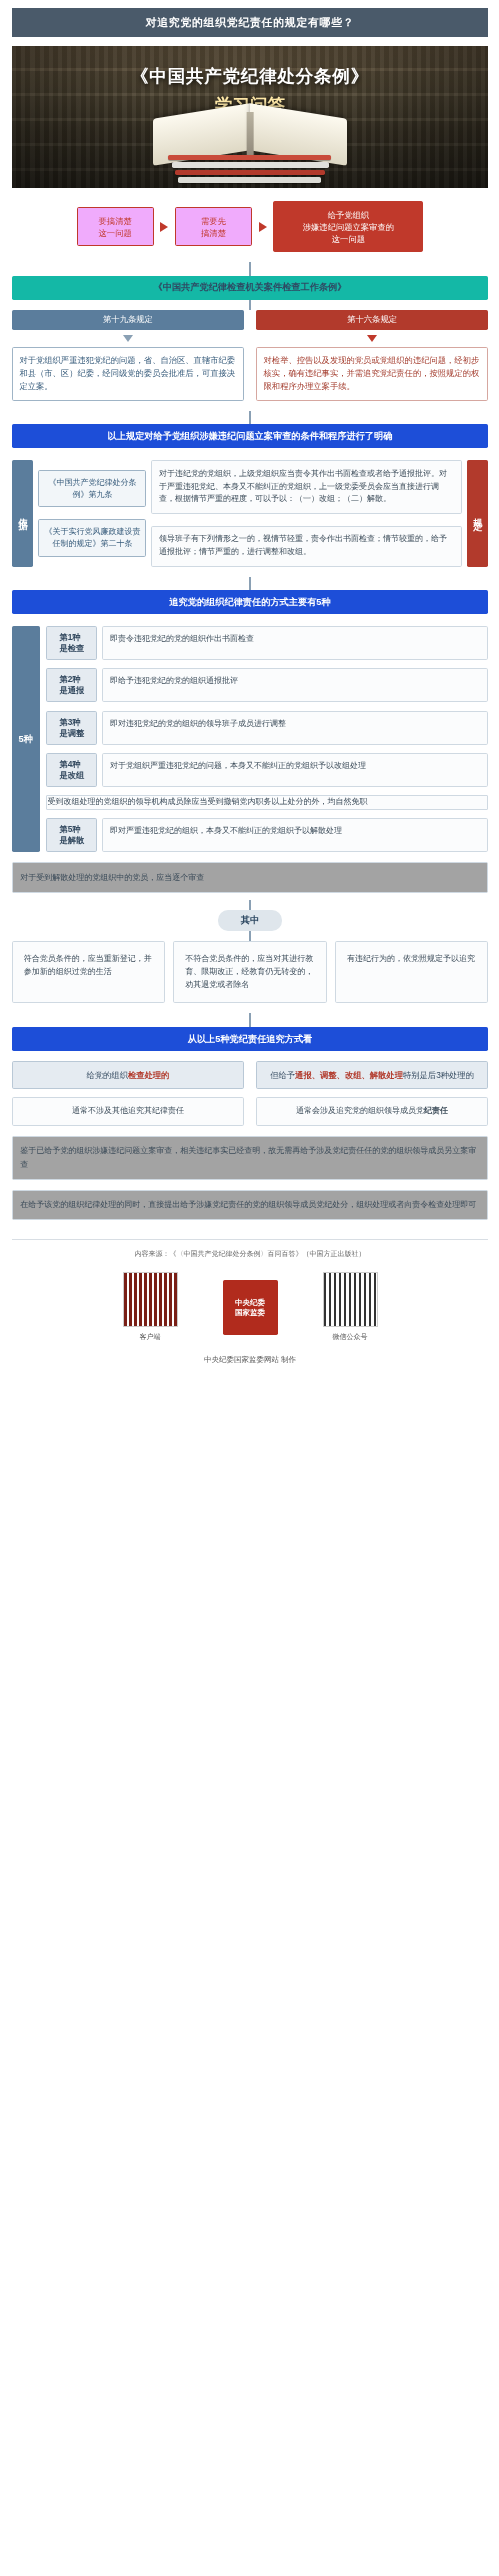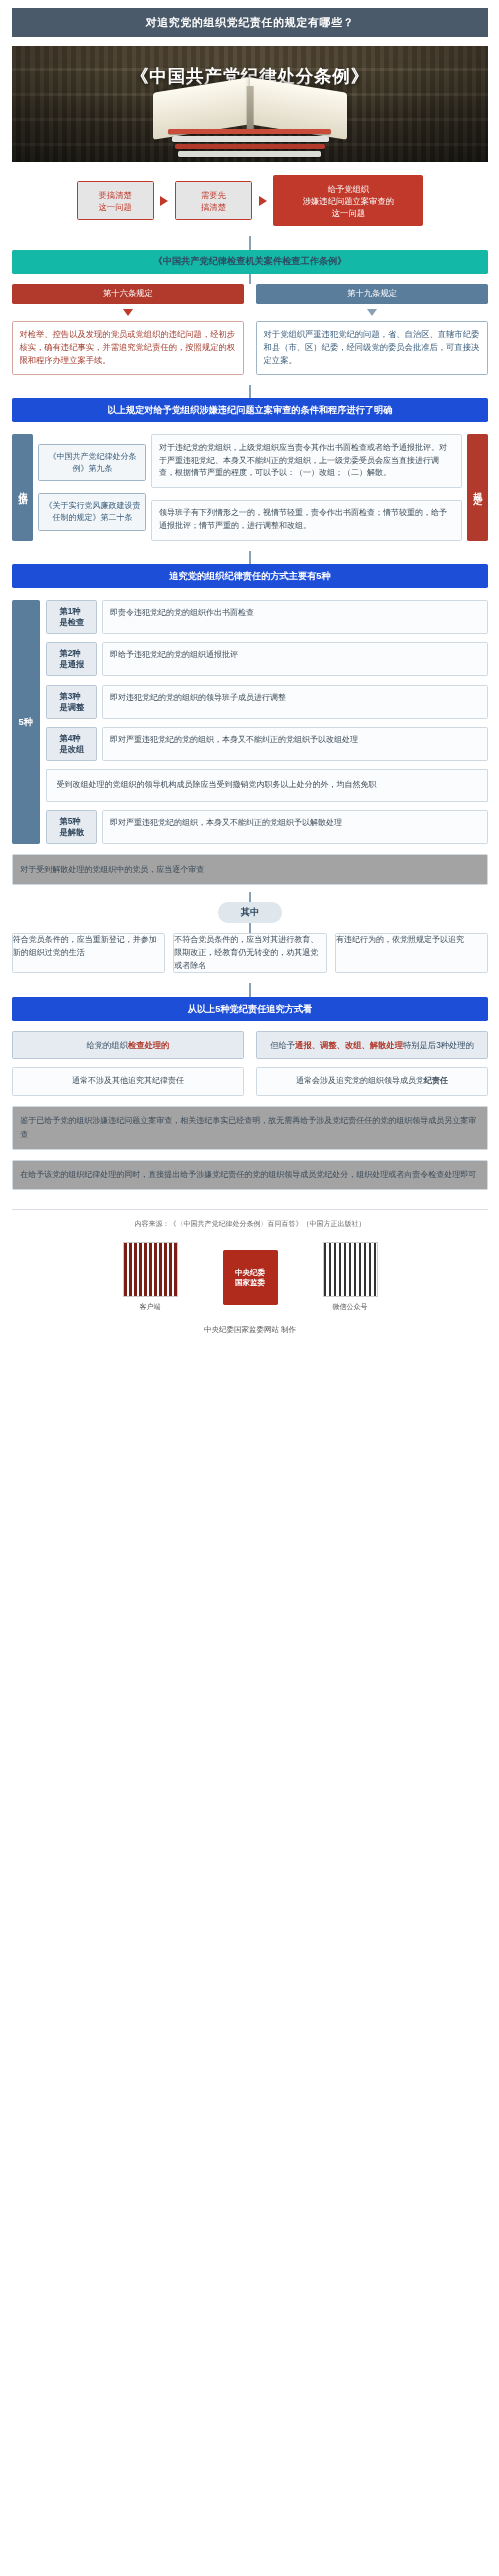--- a/index.html
+++ b/index.html
@@ -20,21 +20,21 @@
     text-align:center;
     font-size:10.8px;
     font-weight:bold;
     padding:7.5px 5px;
     letter-spacing:0.8px;
   }
 
   
   .hero {
     margin:8.3px 11.7px 0 11.7px;
-    height:116px;
+    height:142px;
     position:relative;
     overflow:hidden;
     background:linear-gradient(180deg,#6a5a42 0%,#4e4532 35%,#3b3426 60%,#2e2a20 100%);
     padding-left:48px;
   }
   .hero .shelf {
     position:absolute; left:0; right:0; top:0; bottom:0;
     background:
       repeating-linear-gradient(90deg, rgba(255,255,255,0.05) 0 4.2px, rgba(0,0,0,0.10) 4.2px 9.2px),
       repeating-linear-gradient(180deg, rgba(0,0,0,0.18) 0 21.7px, rgba(255,255,255,0.04) 21.7px 25px);
@@ -89,21 +89,21 @@
     border-top:7.5px solid #8aa0b4; margin:0 auto;
   }
   .arrow-down.red { border-top-color:#c0392b; }
 
   
   .flow3 {
     display:flex; align-items:center; justify-content:center;
     margin:13.3px 11.7px 0 11.7px; gap:6.7px;
   }
   .flow3 .box {
-    border:0.8px solid #c0392b; color:#c0392b; background:#e5e5e5;
+    border:0.8px solid #c0392b; color:#c0392b; background:#f0abfc;
     font-size:8.3px; line-height:1.45; text-align:center;
     padding:6.7px 5px; border-radius:1.7px;
   }
   .flow3 .b1 { width:77px; }
   .flow3 .b2 { width:77px; }
   .flow3 .b3 { width:150px; background:#c0392b; color:#fff; border-color:#c0392b;}
   .arrow-right {
     width:0;height:0;border-top:5px solid transparent;border-bottom:5px solid transparent;
     border-left:8.3px solid #c0392b;
   }
@@ -162,32 +162,32 @@
     width:51px; background:#e5ebf1; color:#33495f; border:0.8px solid #b9c8d6;
     font-size:8.3px; font-weight:bold; display:flex;align-items:center;justify-content:center;
     border-radius:1.7px; padding:5px 12px;
   }
   .five-val {
     flex:1; border:0.8px solid #cfd9e2; background:#fbfcfd; color:#3a4a58;
     font-size:8px; line-height:1.55; padding:5.8px 6.7px; border-radius:1.7px;
   }
   .five-note {
     margin:8.3px 11.7px 0 45px; border:0.8px solid #cfd9e2; background:#fbfcfd;
-    color:#3a4a58; font-size:8px; line-height:1.6; padding:9px; border-radius:1px;
+    color:#3a4a58; font-size:8px; line-height:1.6; padding:0; border-radius:1px;
   }
 
   
   .mid-pill {
     margin:6px auto 0 auto; width:64px; background:#dfe6ec; color:#2f4a63;
     text-align:center; font-size:9.2px; font-weight:bold; padding:4.2px 0; border-radius:10px;
   }
   .three-col { display:flex; gap:8.3px; margin:10px 11.7px 0 11.7px; }
   .three-col .c {
     flex:1; border:0.8px solid #cfd9e2; background:#fbfcfd; color:#3a4a58;
-    font-size:8px; line-height:1.6; padding:0; border-radius:1.7px;
+    font-size:8px; line-height:1.6; padding:11px; border-radius:1.7px;
   }
 
   
   .cmp { display:flex; gap:11.7px; margin:10px 11.7px 0 11.7px; }
   .cmp .col { flex:1; display:flex; flex-direction:column; gap:8.3px; }
   .cmp .head {
     background:#e5ebf1; border:0.8px solid #b9c8d6; color:#33495f;
     font-size:8.3px; line-height:1.5; text-align:center; padding:6.7px 5px; border-radius:1.7px;
   }
   .cmp .head b { color:#b23a2c; }
@@ -272,28 +272,28 @@
   </div>
 
   <div class="v-line" style="height:13.3px;margin-top:10px;"></div>
 
   <div class="bar-title" style="margin-top:0;">《中国共产党纪律检查机关案件检查工作条例》</div>
 
   <div class="v-line" style="height:10px;"></div>
 
   <div class="two-col">
     <div class="col">
+      <div class="tag blue">第十九条规定</div>
+      <div class="arrow-down" style="margin-top:5px;"></div>
+      <div class="card" style="margin-top:5px;">对于党组织严重违犯党纪的问题，省、自治区、直辖市纪委和县（市、区）纪委，经同级党的委员会批准后，可直接决定立案。</div>
+    </div>
+    <div class="col">
       <div class="tag">第十六条规定</div>
       <div class="arrow-down red" style="margin-top:5px;"></div>
       <div class="card red" style="margin-top:5px;">对检举、控告以及发现的党员或党组织的违纪问题，经初步核实，确有违纪事实，并需追究党纪责任的，按照规定的权限和程序办理立案手续。</div>
-    </div>
-    <div class="col">
-      <div class="tag blue">第十九条规定</div>
-      <div class="arrow-down" style="margin-top:5px;"></div>
-      <div class="card" style="margin-top:5px;">对于党组织严重违犯党纪的问题，省、自治区、直辖市纪委和县（市、区）纪委，经同级党的委员会批准后，可直接决定立案。</div>
     </div>
   </div>
 
   <div class="v-line" style="height:13.3px;margin-top:10px;"></div>
 
   <div class="bar-title red" style="margin-top:0;">以上规定对给予党组织涉嫌违纪问题立案审查的条件和程序进行了明确</div>
 
   <div class="basis-wrap">
     <div class="side-label">依据</div>
     <div class="basis-mid">
@@ -321,21 +321,21 @@
       <div class="five-row">
         <div class="five-key">第2种是通报</div>
         <div class="five-val">即给予违犯党纪的党的组织通报批评</div>
       </div>
       <div class="five-row">
         <div class="five-key">第3种是调整</div>
         <div class="five-val">即对违犯党纪的党的组织的领导班子成员进行调整</div>
       </div>
       <div class="five-row">
         <div class="five-key">第4种是改组</div>
-        <div class="five-val">即对严重违犯党纪的党的组织，本身又不能纠正的党组织予以改组处理</div>
+        <div class="five-val">对于党组织严重违犯党纪的问题，本身又不能纠正的党组织予以改组处理</div>
       </div>
       <div class="five-note" style="margin:0;">受到改组处理的党组织的领导机构成员除应当受到撤销党内职务以上处分的外，均自然免职</div>
       <div class="five-row">
         <div class="five-key">第5种是解散</div>
         <div class="five-val">即对严重违犯党纪的组织，本身又不能纠正的党组织予以解散处理</div>
       </div>
     </div>
   </div>
 
   <div class="block-note">对于受到解散处理的党组织中的党员，应当逐个审查</div>

